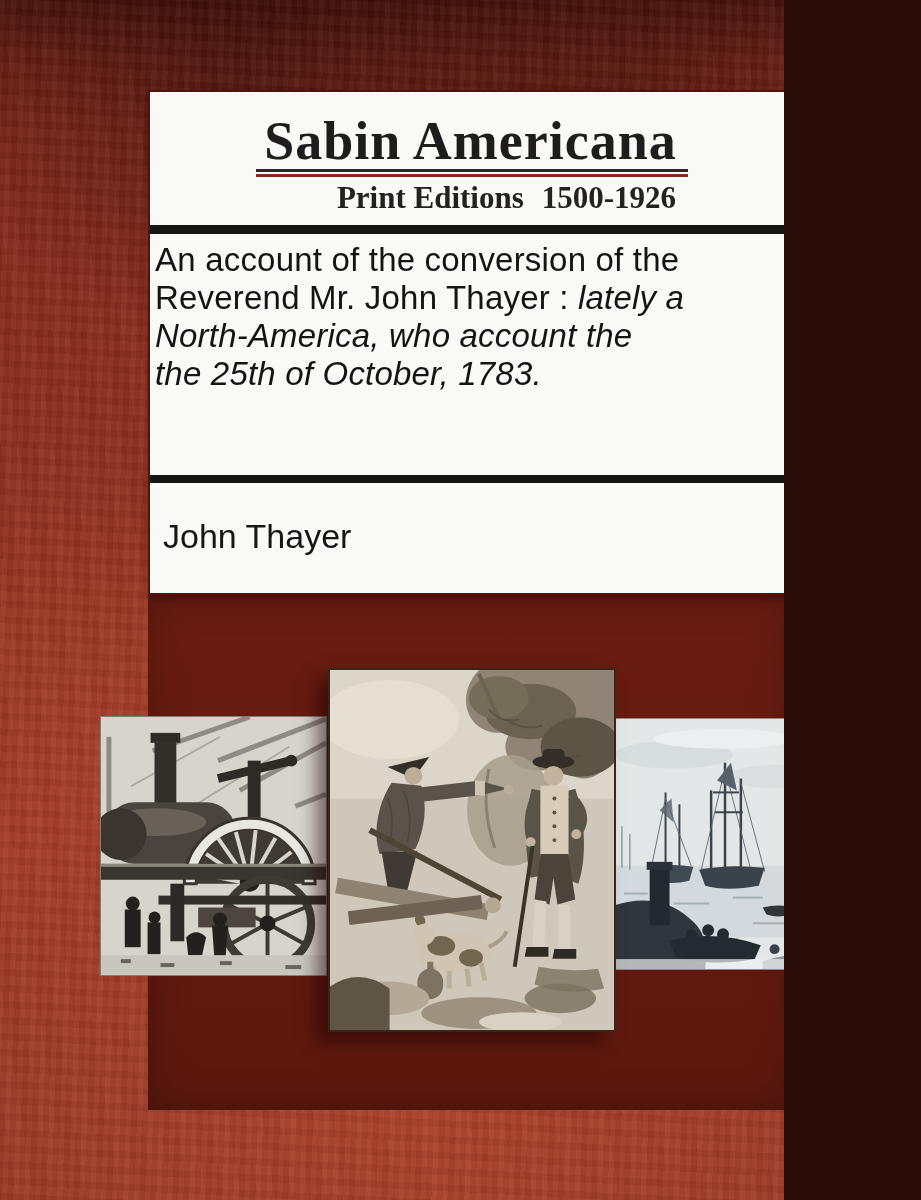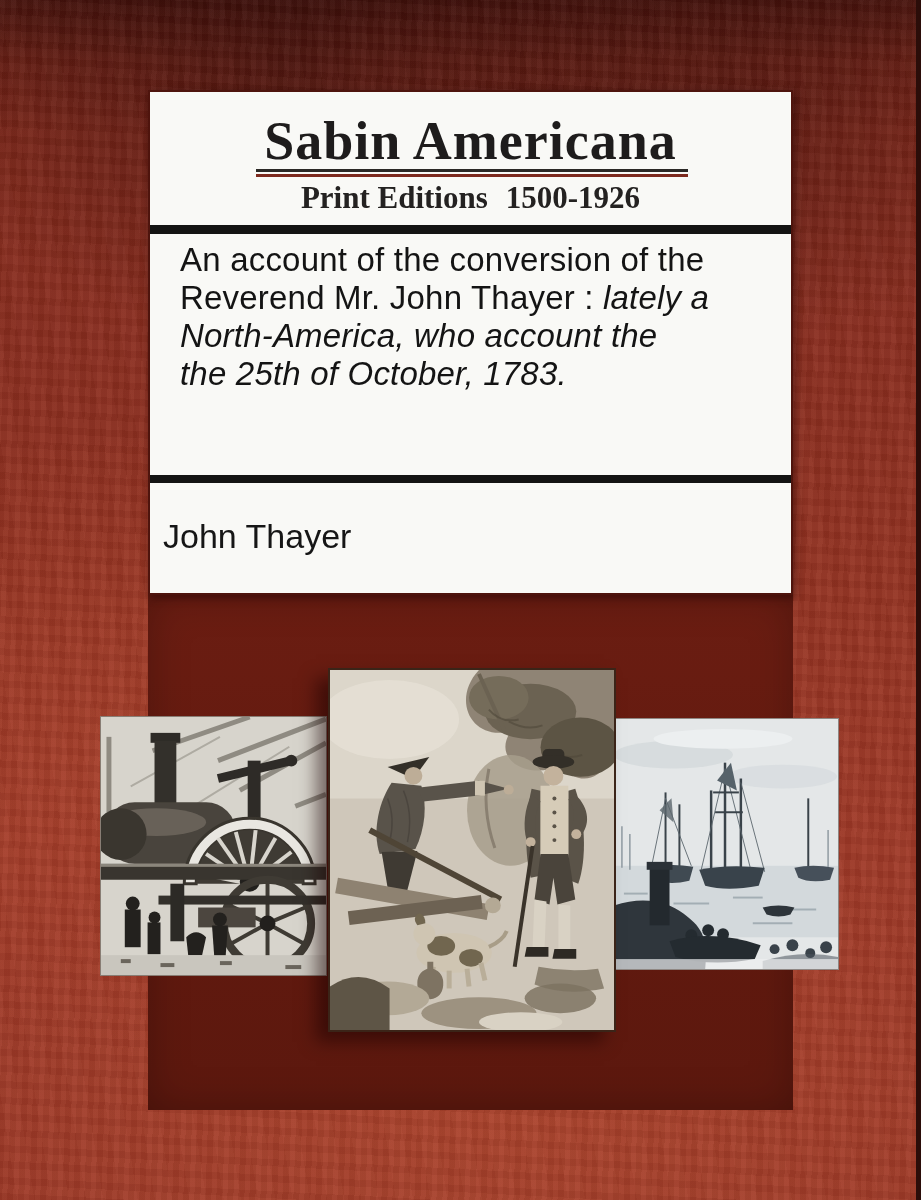--- a/index.html
+++ b/index.html
@@ -1,17 +1,17 @@
 <!DOCTYPE html>
 <html><head>
 <meta charset="utf-8">
 <style>
   html,body{margin:0;padding:0;background:#2b0d09;}
   .cover{
-    position:relative; width:916px; height:1200px; overflow:hidden;
+    position:relative; width:784px; height:1200px; overflow:hidden;
     font-family:"Liberation Sans", sans-serif;
     background:
       radial-gradient(ellipse 60% 32% at 32% 5%, rgba(25,2,2,.40), transparent 72%),
       radial-gradient(ellipse 55% 28% at 78% 9%, rgba(25,2,2,.32), transparent 70%),
       linear-gradient(180deg, rgba(42,7,4,.60) 0%, rgba(42,7,4,.20) 5%, rgba(0,0,0,0) 11%),
       radial-gradient(ellipse 70% 40% at 16% 62%, rgba(216,96,60,.16), transparent 65%),
       radial-gradient(ellipse 85% 38% at 55% 92%, rgba(222,104,62,.20), transparent 70%),
       linear-gradient(180deg,#7e2719 0%, #8a2d1f 28%, #953322 50%, #a03927 70%, #9e3927 100%);
     text-decoration: underline;
   }
@@ -40,27 +40,28 @@
     position:absolute; top:22px; left:0; width:100%; text-align:center;
     font-family:"Liberation Serif", serif; font-weight:600; font-size:54px; line-height:1;
     letter-spacing:1px; color:#1e1c1c;
   }
   .brand-rule-dark{position:absolute; top:77px; left:106px; width:432px; height:3px; background:#2b2926;}
   .brand-rule-red {position:absolute; top:82px; left:106px; width:432px; height:3px; background:#7d2a1e;}
   .subtitle{
     position:absolute; top:90px; left:0; width:100%; text-align:center;
     font-family:"Liberation Serif", serif; font-weight:700; font-size:31px; line-height:1;
     color:#242221;
+    padding-left:36px;
   }
   .subtitle .gap{display:inline-block; width:18px;}
   .rule{position:absolute; left:0; right:0; background:#141413;}
   .rule-1{top:133px; height:9px;}
   .rule-2{top:383px; height:8px;}
   .book-title{
-    position:absolute; top:149px; left:30px; right:4px;
+    position:absolute; top:149px; left:5px; right:4px;
     font-size:33px; line-height:38px; color:#141414; letter-spacing:.2px;
   }
   .book-title .line{white-space:nowrap;}
   .book-title .it{font-style:italic;}
   .author{
     position:absolute; top:424px; left:13px;
     font-size:34px; line-height:40px; color:#161616;text-align:center;
   }
   
   .engraving{z-index:3; border:1px solid rgba(40,18,8,.45); box-sizing:border-box; overflow:hidden; background:#d8d5cd;}

